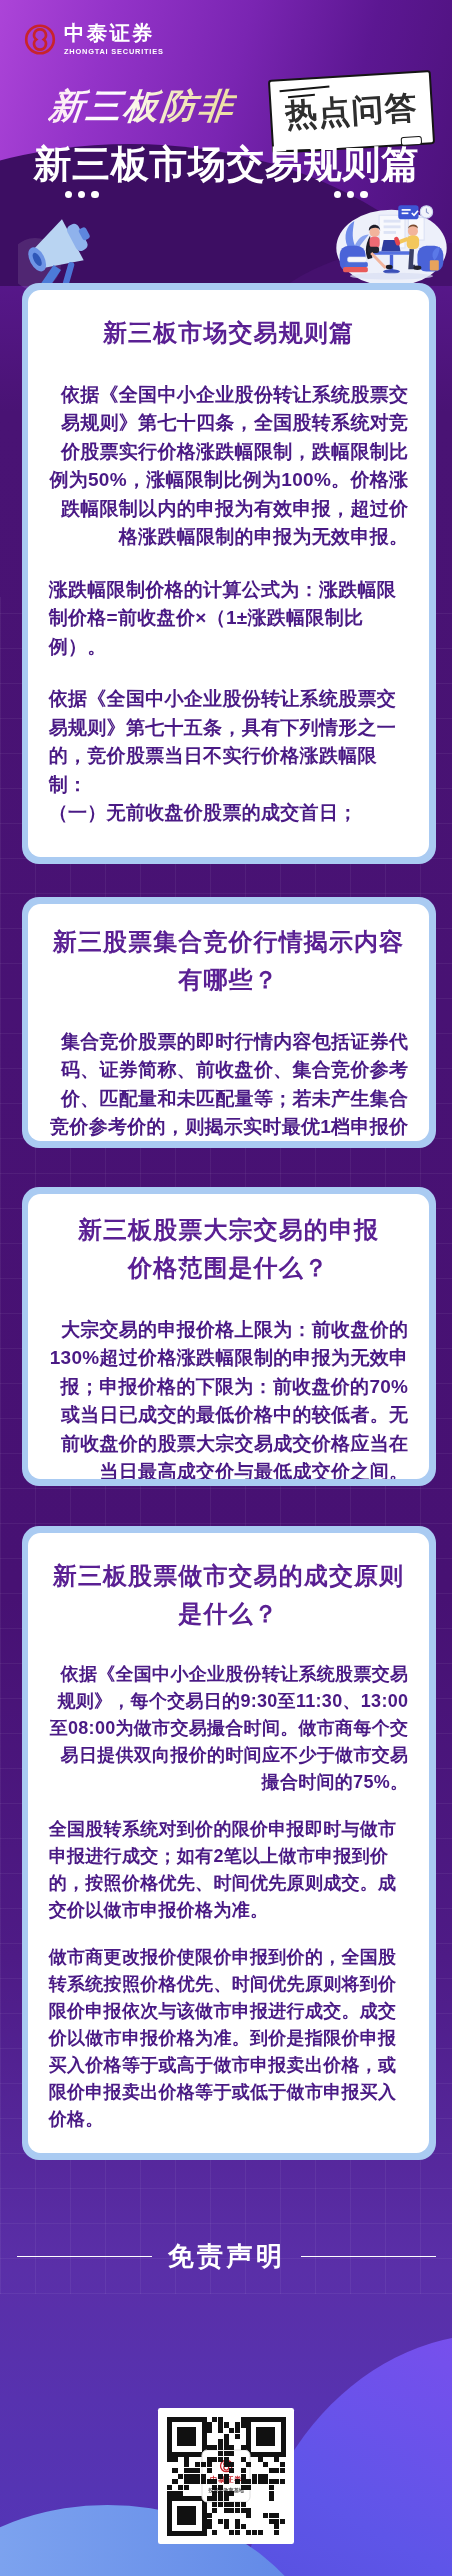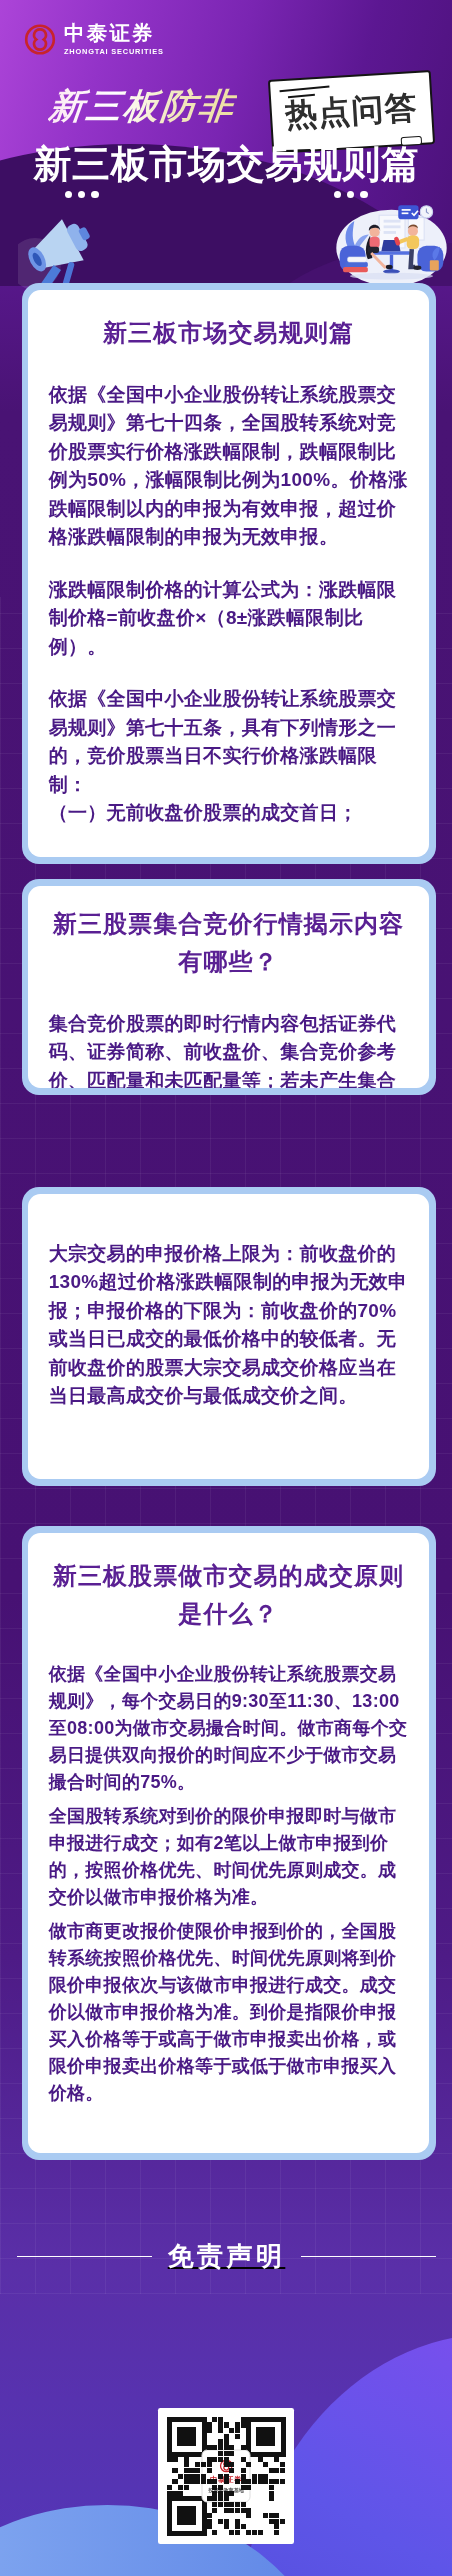--- a/index.html
+++ b/index.html
@@ -54,29 +54,29 @@
 
   
   .card{position:absolute;left:21.5px;width:414px;background:#aacbf2;border-radius:17px;
         padding:6.8px;z-index:2;}
   .card-inner{width:100%;height:100%;background:#ffffff;border-radius:12.4px;
               padding:24px 20.4px 0 20.4px;overflow:hidden;}
   .card-title{margin:0;color:#5a2093;font-size:24px;font-weight:800;text-align:center;
               line-height:1.58;letter-spacing:1.1px;}
   .card-body p{margin:24px 0 0 0;color:#4a1a85;font-size:19px;font-weight:600;
                line-height:1.5;letter-spacing:0.3px;text-align:left;}
-  .card-body p:first-child{margin-top:29px;}
+  .card-body p:first-child{margin-top:29px;text-align:right;}
   .card-body p.tight{margin-top:0;}
   #card-2 .card-inner{padding-top:19px;}
   #card-3 .card-inner{padding-top:17px;}
-  #card-4 .card-body p{font-size:18px;margin-top:7px;}
+  #card-4 .card-body p{font-size:18px;margin-top:20px;}
   #card-4 .card-body p:first-child{margin-top:28px;}
 
   
-  #disclaimer-head{position:absolute;left:17px;top:2239px;width:419px;display:flex;align-items:center;z-index:2;text-decoration:underline;}
+  #disclaimer-head{position:absolute;left:17px;top:2239px;width:419px;display:flex;align-items:center;z-index:2;}
   #disclaimer-head .rule{flex:1;height:1.7px;background:#ffffff;}
   #disclaimer-head .t{margin:0 16px;color:#ffffff;font-size:26px;font-weight:700;letter-spacing:3.4px;}
   #disclaimer-body{position:absolute;left:29px;top:2286px;width:396px;color:#ffffff;
                    font-size:18.7px;font-weight:500;line-height:1.44;letter-spacing:0.3px;z-index:2;}
 
   
   #qr-card{position:absolute;left:158px;top:2408px;width:136px;height:136px;background:#ffffff;
            border-radius:2.3px;padding:8.5px;z-index:3;}
   #qr-modules{position:relative;width:119px;height:119px;}
   .qm{position:absolute;width:5.7px;height:5.7px;background:#111;}
@@ -194,42 +194,46 @@
   <div id="wave-right"></div>
   <div id="wave-left"></div>
 
   <section class="card" id="card-1" style="top:283px;height:581px;">
     <div class="card-inner">
       <h2 class="card-title">
         <span>新三板市场交易规则篇</span><br>
       </h2>
       <div class="card-body">
         <p>依据《全国中小企业股份转让系统股票交易规则》第七十四条，全国股转系统对竞价股票实行价格涨跌幅限制，跌幅限制比例为50%，涨幅限制比例为100%。价格涨跌幅限制以内的申报为有效申报，超过价格涨跌幅限制的申报为无效申报。</p>
-        <p>涨跌幅限制价格的计算公式为：涨跌幅限制价格=前收盘价×（8±涨跌幅限制比例）。</p>
+        <p>涨跌幅限制价格的计算公式为：涨跌幅限制价格=前收盘价×（1±涨跌幅限制比例）。</p>
         <p>依据《全国中小企业股份转让系统股票交易规则》第七十五条，具有下列情形之一的，竞价股票当日不实行价格涨跌幅限制：</p>
         <p class="tight">（一）无前收盘价股票的成交首日；</p>
 
       </div>
     </div>
   </section>
 
-  <section class="card" id="card-2" style="top:879px;height:216px;">
+  <section class="card" id="card-2" style="top:897px;height:251px;">
     <div class="card-inner">
       <h2 class="card-title">
         <span>新三股票集合竞价行情揭示内容</span><br>
         <span>有哪些？</span>
       </h2>
       <div class="card-body">
         <p>集合竞价股票的即时行情内容包括证券代码、证券简称、前收盘价、集合竞价参考价、匹配量和未匹配量等；若未产生集合竞价参考价的，则揭示实时最优1档申报价格和数量。</p>
       </div>
     </div>
   </section>
 
   <section class="card" id="card-3" style="top:1187px;height:299px;">
     <div class="card-inner">
+      <h2 class="card-title">
+        <span>新三板股票大宗交易的申报</span><br>
+        <span>价格范围是什么？</span>
+      </h2>
       <div class="card-body">
         <p>大宗交易的申报价格上限为：前收盘价的130%超过价格涨跌幅限制的申报为无效申报；申报价格的下限为：前收盘价的70%或当日已成交的最低价格中的较低者。无前收盘价的股票大宗交易成交价格应当在当日最高成交价与最低成交价之间。</p>
       </div>
     </div>
   </section>
 
   <section class="card" id="card-4" style="top:1526px;height:634px;">
     <div class="card-inner">
       <h2 class="card-title">
         <span>新三板股票做市交易的成交原则</span><br>

